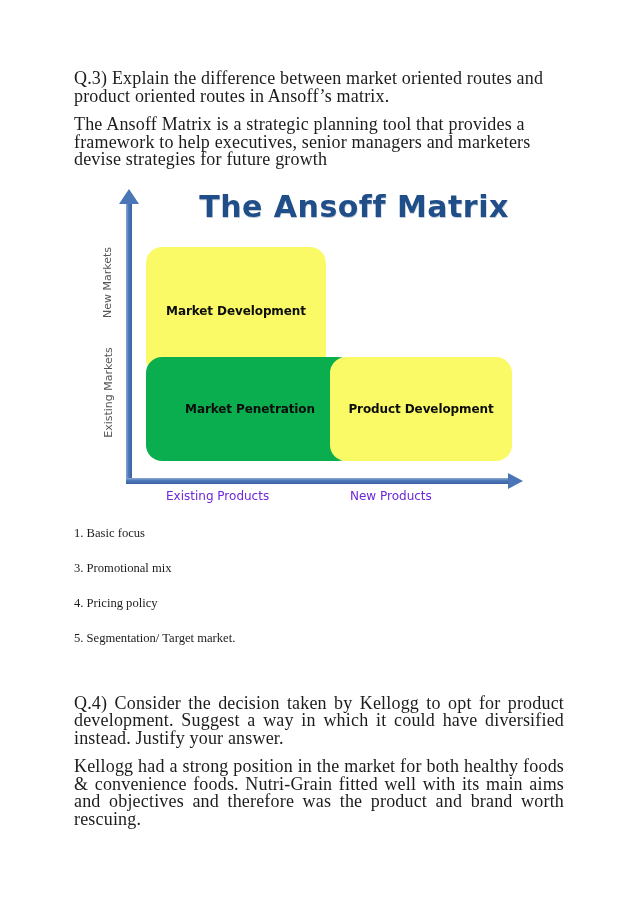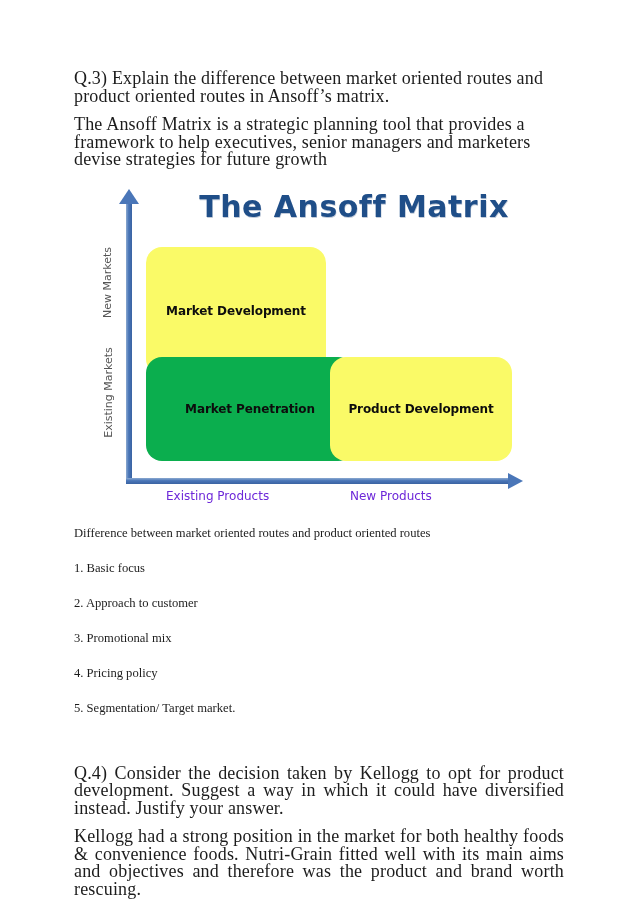--- a/index.html
+++ b/index.html
@@ -179,24 +179,22 @@
 
       <div class="xlabel xlabel-existing">Existing Products</div>
       <div class="xlabel xlabel-new">New Products</div>
 
       <div class="quad quad-md">Market Development</div>
       <div class="quad quad-mp">Market Penetration</div>
       <div class="quad quad-pd">Product Development</div>
 
     </div>
 
-    <p class="listline">Difference between market oriented routes and product oriented routes</p>
 
     <p class="listline">1. Basic focus</p>
-    <p class="listline">2. Approach to customer</p>
     <p class="listline">3. Promotional mix</p>
     <p class="listline">4. Pricing policy</p>
     <p class="listline">5. Segmentation/ Target market.</p>
 
     <div class="spacer-lg"></div>
 
     <p class="para justified">Q.4) Consider the decision taken by Kellogg to opt for product development. Suggest a way in which it could have diversified instead. Justify your answer.</p>
 
     <p class="para justified">Kellogg had a strong position in the market for both healthy foods &amp; convenience foods. Nutri-Grain fitted well with its main aims and objectives and therefore was the product and brand worth rescuing.</p>
 

